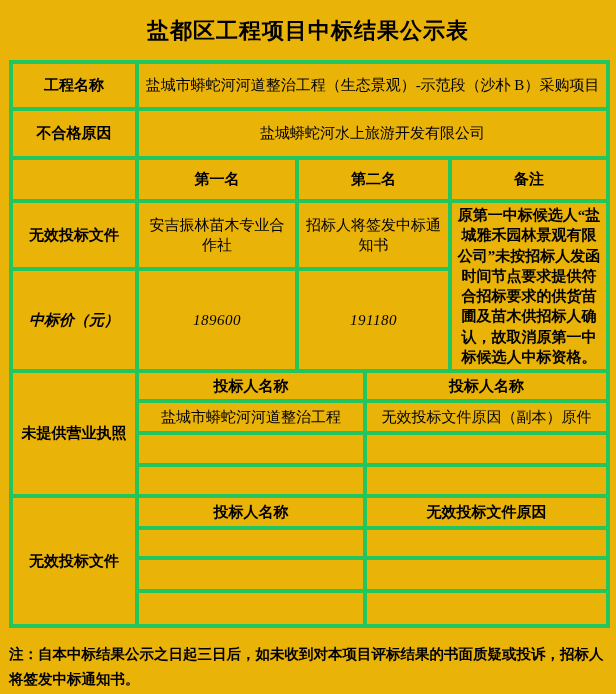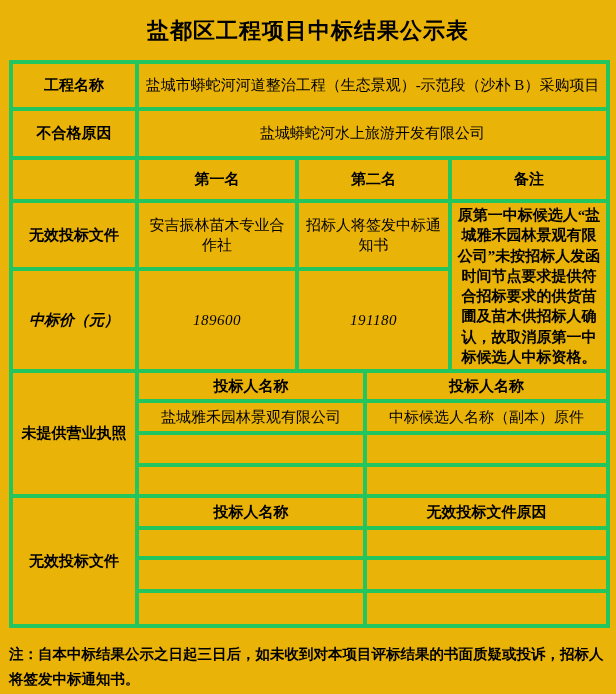--- a/index.html
+++ b/index.html
@@ -121,22 +121,22 @@
       <td class="num">189600</td>
       <td colspan="2" class="num">191180</td>
     </tr>
 
     <tr class="r6">
       <td rowspan="4" class="label">未提供营业执照</td>
       <td colspan="2" class="hdr">投标人名称</td>
       <td colspan="2" class="hdr">投标人名称</td>
     </tr>
     <tr class="r7">
-      <td colspan="2">盐城雅禾园林景观有限公司</td>
-      <td colspan="2">中标候选人名称（副本）原件</td>
+      <td colspan="2">盐城市蟒蛇河河道整治工程</td>
+      <td colspan="2">无效投标文件原因（副本）原件</td>
     </tr>
     <tr class="r8">
       <td colspan="2"></td>
       <td colspan="2"></td>
     </tr>
     <tr class="r9">
       <td colspan="2"></td>
       <td colspan="2"></td>
     </tr>
 

